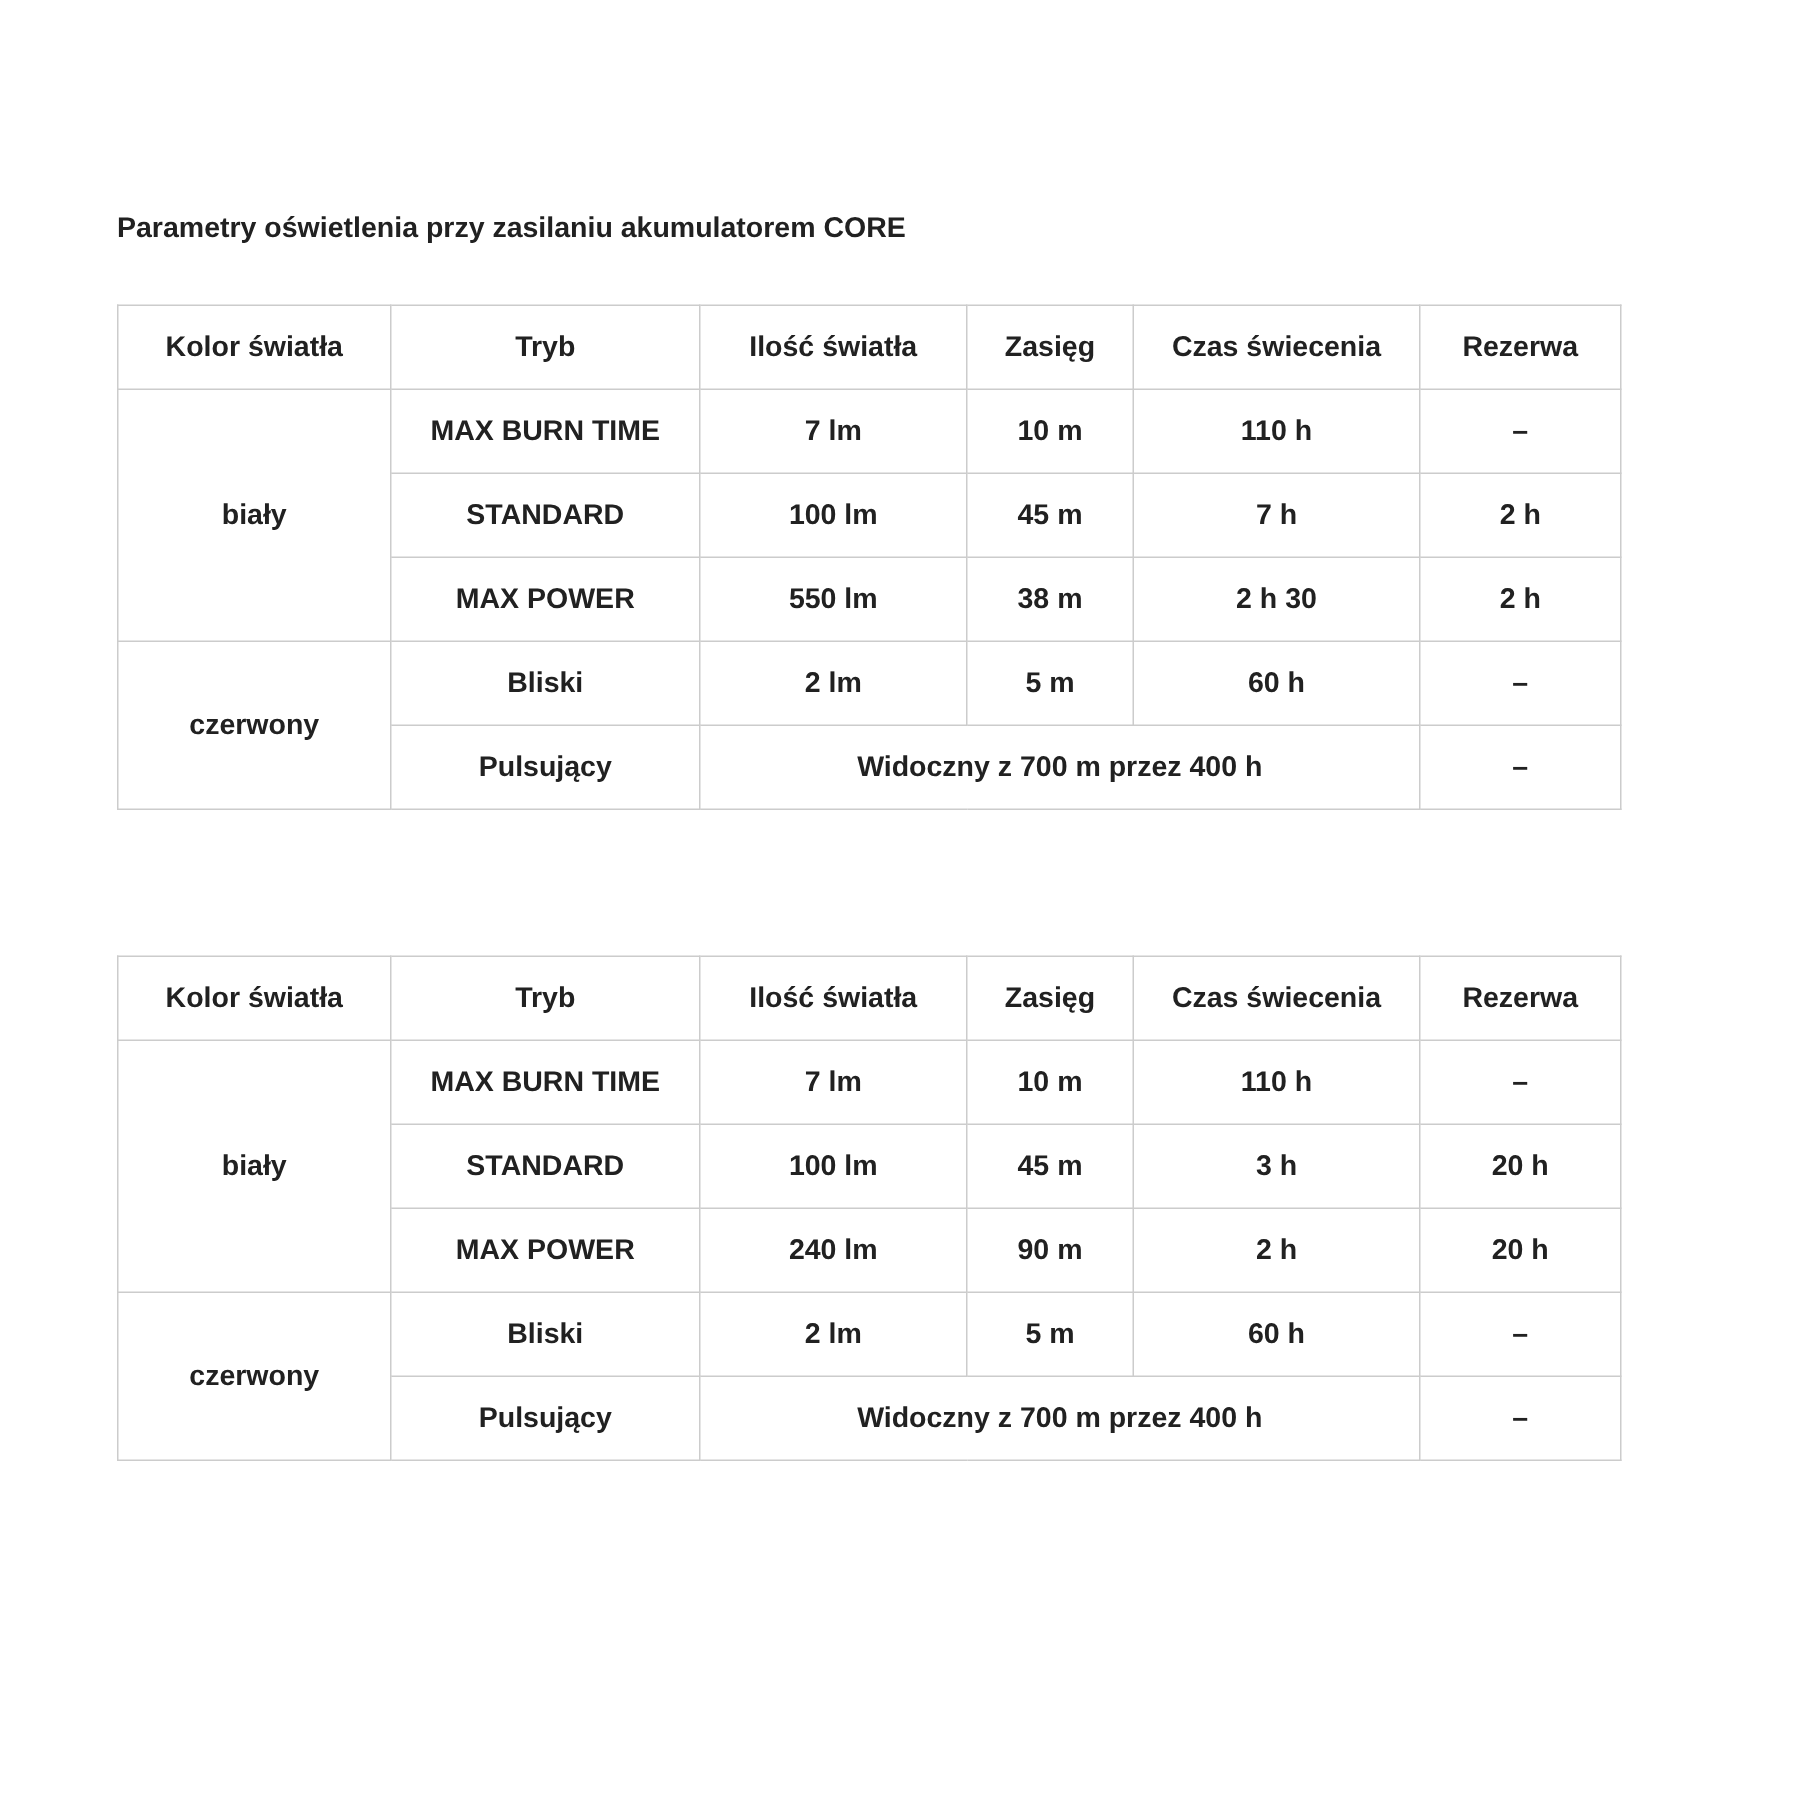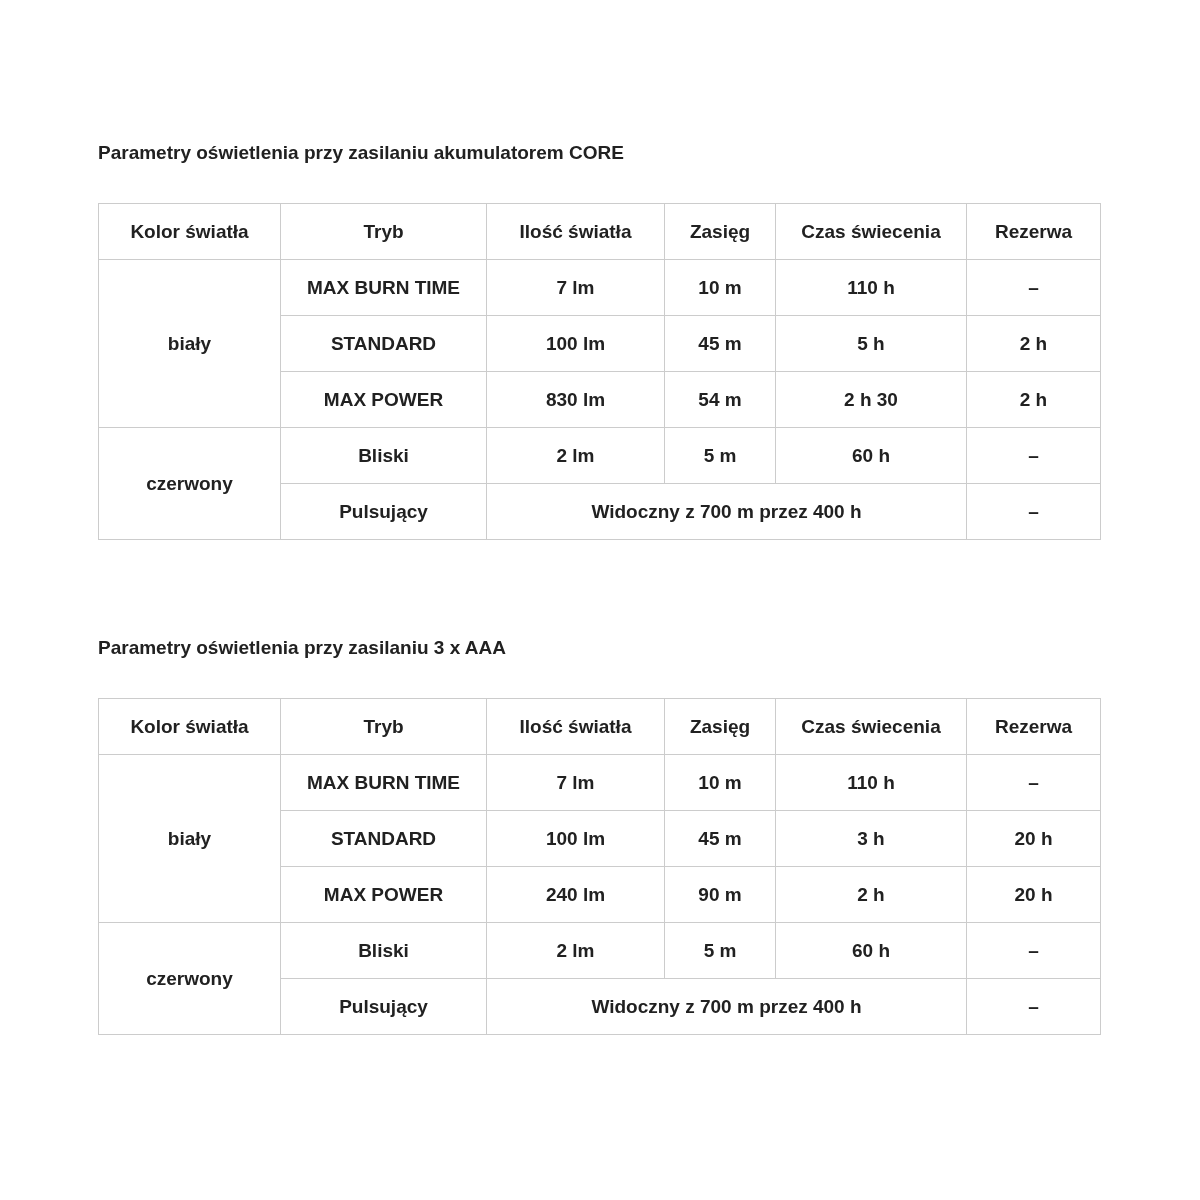--- a/index.html
+++ b/index.html
@@ -11,21 +11,21 @@
   }
   .page {
     width: 1200px;
     height: 1200px;
     background: #ffffff;
     box-sizing: border-box;
     overflow: hidden;
   }
   .content {
     width: 1002px;
-    margin-left: 98px;
+    margin-left: 78px;
     padding-top: 142px;
   }
   .section-title {
     font-size: 19px;
     line-height: 22px;
     font-weight: bold;
     color: #212121;
     margin: 0 0 39px 0;
   }
   .section + .section {
@@ -96,27 +96,27 @@
             <td>MAX BURN TIME</td>
             <td>7 lm</td>
             <td>10 m</td>
             <td>110 h</td>
             <td>–</td>
           </tr>
           <tr>
             <td>STANDARD</td>
             <td>100 lm</td>
             <td>45 m</td>
-            <td>5 h</td>
+            <td>7 h</td>
             <td>2 h</td>
           </tr>
           <tr>
             <td>MAX POWER</td>
-            <td>830 lm</td>
-            <td>54 m</td>
+            <td>550 lm</td>
+            <td>38 m</td>
             <td>2 h 30</td>
             <td>2 h</td>
           </tr>
           <tr>
             <td rowspan="2">czerwony</td>
             <td>Bliski</td>
             <td>2 lm</td>
             <td>5 m</td>
             <td>60 h</td>
             <td>–</td>
@@ -124,21 +124,20 @@
           <tr>
             <td>Pulsujący</td>
             <td colspan="3">Widoczny z 700 m przez 400 h</td>
             <td>–</td>
           </tr>
         </tbody>
       </table>
     </div>
 
     <div class="section">
-      <h2 class="section-title">Parametry oświetlenia przy zasilaniu 3 x AAA</h2>
       <table class="spec-table">
         <colgroup>
           <col class="c-color">
             <col class="c-mode">
             <col class="c-light">
           <col class="c-range">
             <col class="c-burn">
             <col class="c-reserve">
         </colgroup>
         <thead>

